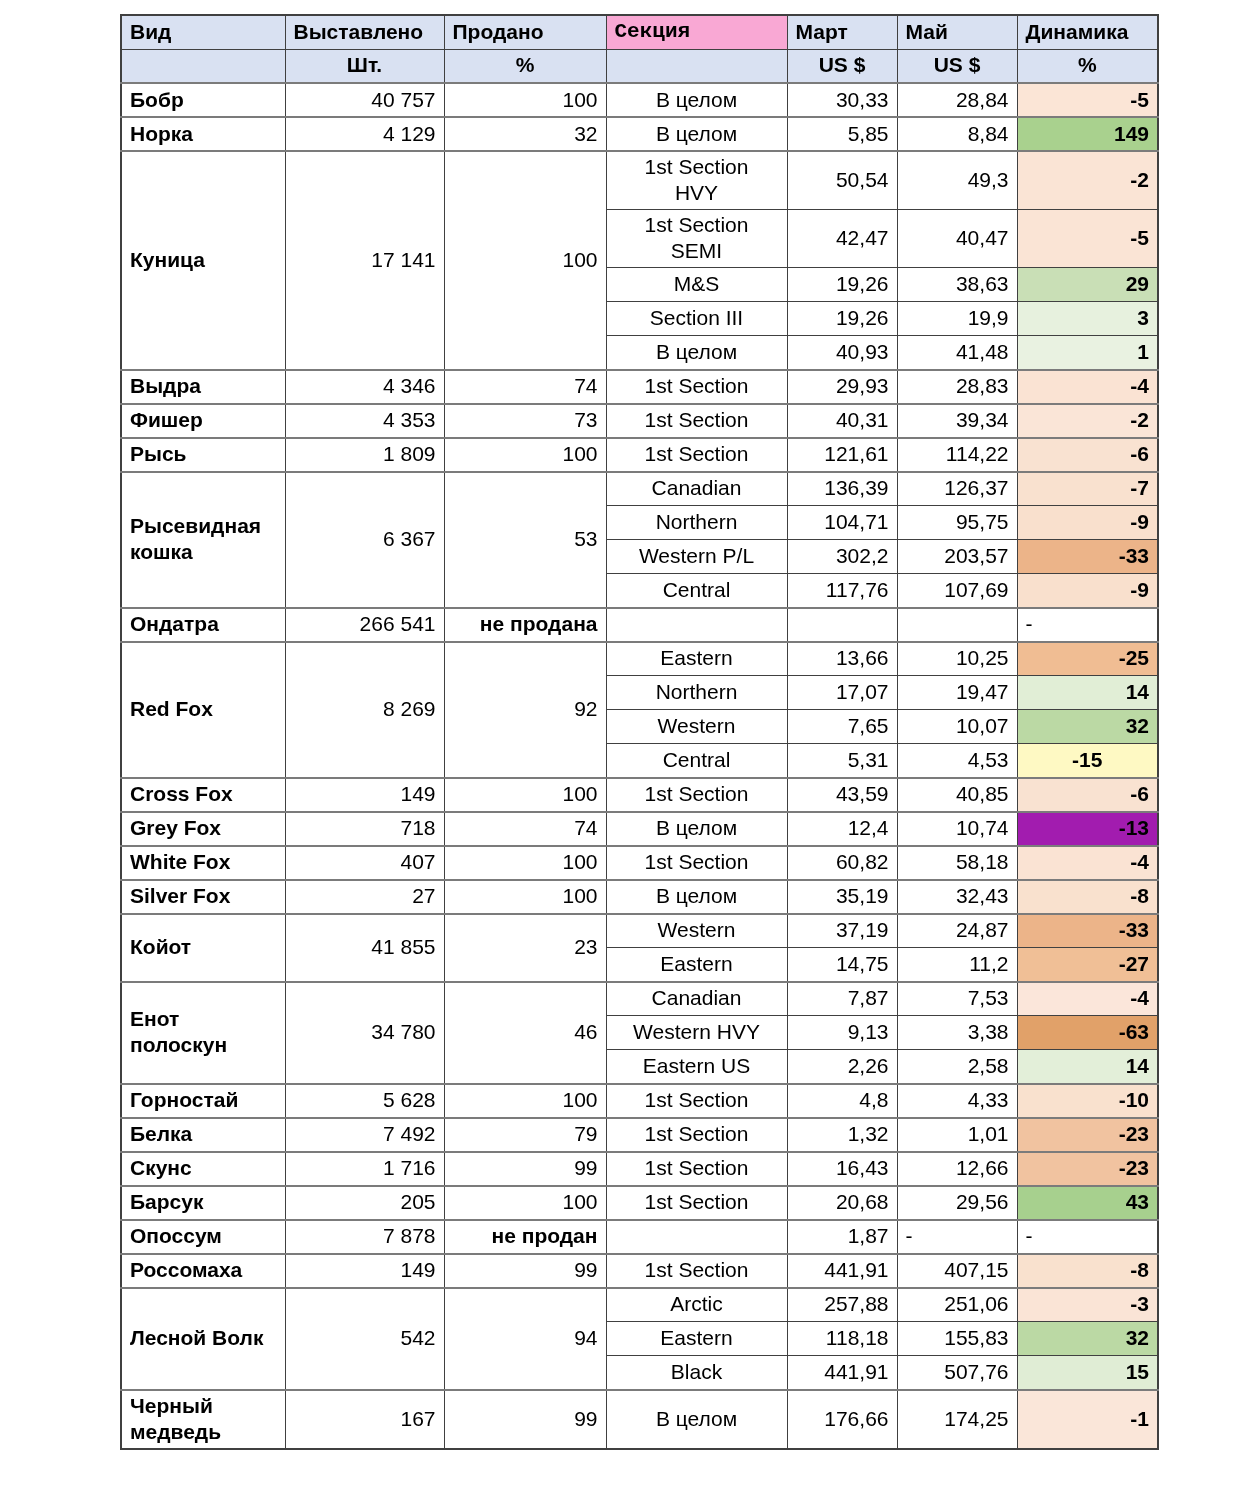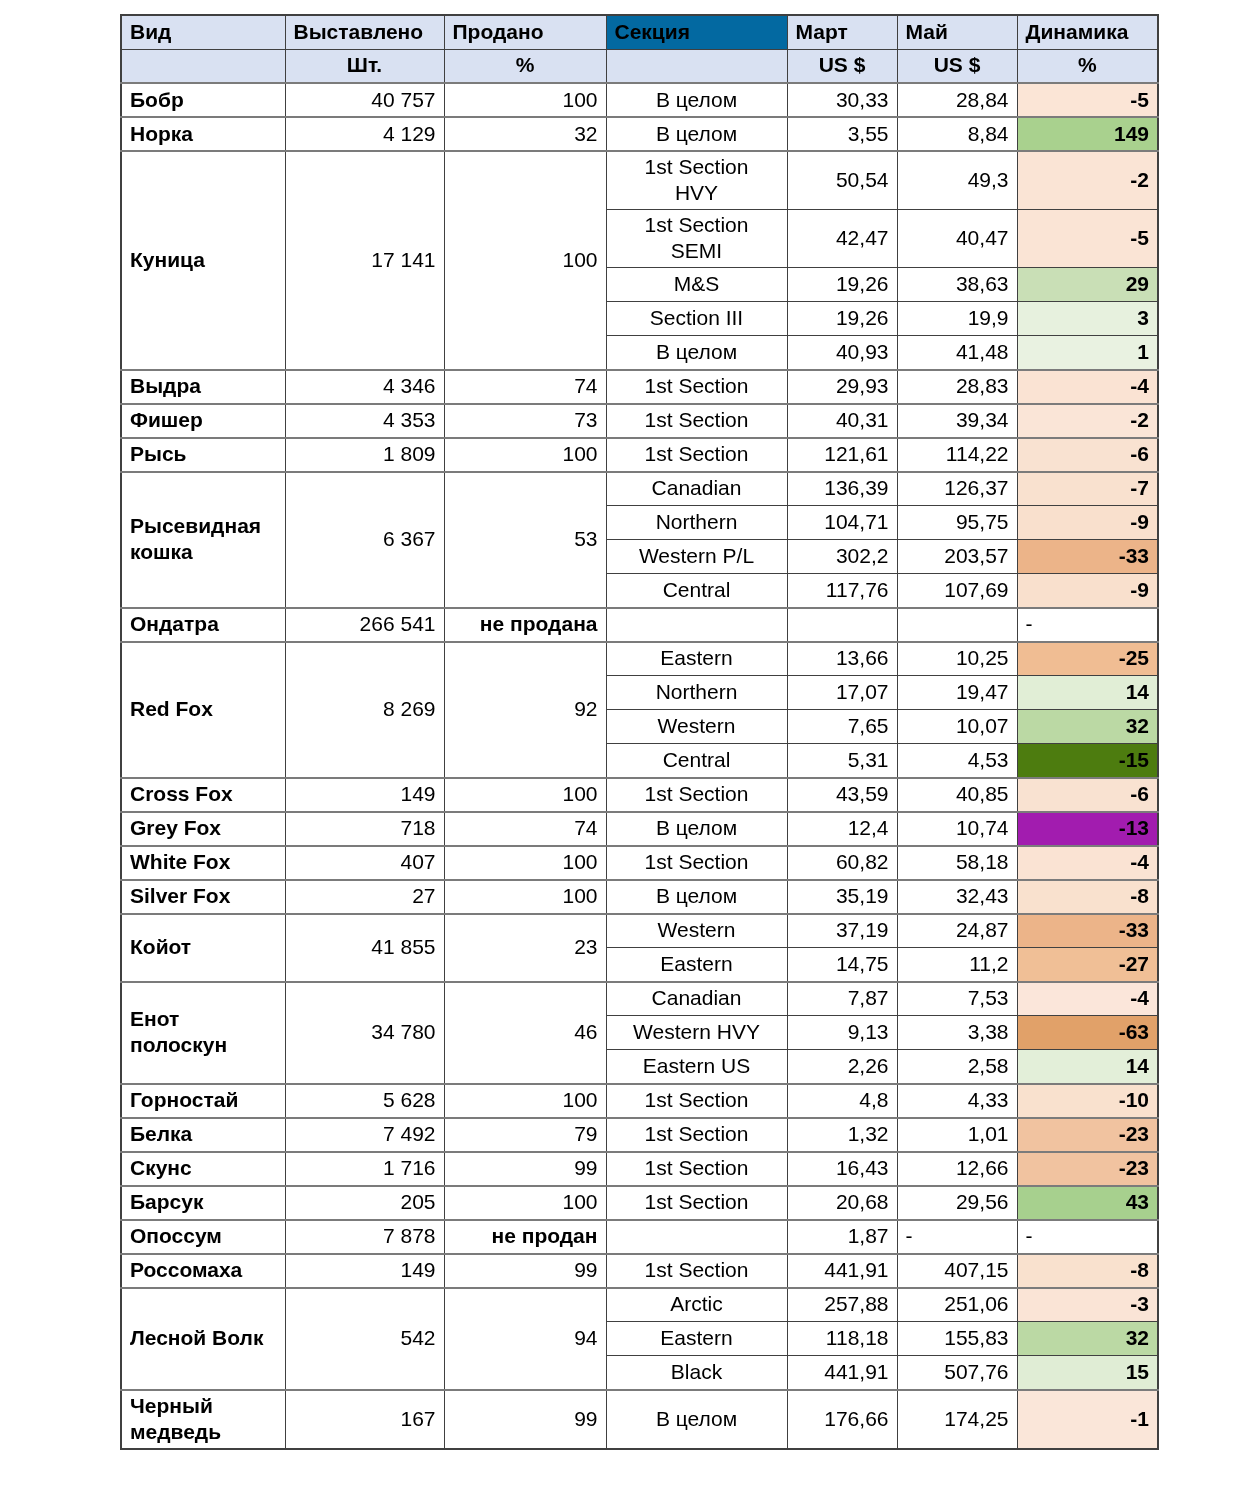--- a/index.html
+++ b/index.html
@@ -66,21 +66,21 @@
       <col style="width:181px">
       <col style="width:110px">
       <col style="width:120px">
       <col style="width:141px">
     </colgroup>
     <thead>
       <tr>
         <th class="h-left" style="background: rgb(217, 225, 242);">Вид</th>
         <th class="h-left" style="background: rgb(217, 225, 242);">Выставлено</th>
         <th class="h-left" style="background: rgb(217, 225, 242);">Продано</th>
-        <th class="h-left" style="background: #0369a1;">Секция</th>
+        <th class="h-left" style="background: #f9a8d4; font-family: Liberation Mono, monospace;">Секция</th>
         <th class="h-left" style="background: rgb(217, 225, 242);">Март</th>
         <th class="h-left" style="background: rgb(217, 225, 242);">Май</th>
         <th class="h-left" style="background: rgb(217, 225, 242);">Динамика</th>
       </tr>
       <tr>
         <th class="h-center" style="background: rgb(217, 225, 242);"></th>
         <th class="h-center" style="background: rgb(217, 225, 242);">Шт.</th>
         <th class="h-center" style="background: rgb(217, 225, 242);">%</th>
         <th class="h-center" style="background: rgb(217, 225, 242);"></th>
         <th class="h-center" style="background: rgb(217, 225, 242);">US $</th>
@@ -96,21 +96,21 @@
           <td class="section">В целом</td>
           <td class="num">30,33</td>
           <td class="num">28,84</td>
           <td class="dyn" style="background: rgb(251, 229, 214);">-5</td>
         </tr>
         <tr class="group-start">
           <td class="species" rowspan="1">Норка</td>
           <td class="num vmid" rowspan="1">4 129</td>
           <td class="num vmid" rowspan="1">32</td>
           <td class="section">В целом</td>
-          <td class="num">3,55</td>
+          <td class="num">5,85</td>
           <td class="num">8,84</td>
           <td class="dyn" style="background: rgb(169, 209, 142);">149</td>
         </tr>
         <tr class="group-start">
           <td class="species" rowspan="5">Куница</td>
           <td class="num vmid" rowspan="5">17 141</td>
           <td class="num vmid" rowspan="5">100</td>
           <td class="section">1st Section
 HVY</td>
           <td class="num vbot">50,54</td>
@@ -224,21 +224,21 @@
         <tr>
           <td class="section">Western</td>
           <td class="num">7,65</td>
           <td class="num">10,07</td>
           <td class="dyn" style="background: rgb(187, 217, 164);">32</td>
         </tr>
         <tr>
           <td class="section">Central</td>
           <td class="num">5,31</td>
           <td class="num">4,53</td>
-          <td class="dyn" style="background: #4d7c0f;">-15</td>
+          <td class="dyn" style="background: #fef9c3; text-align: center;">-15</td>
         </tr>
         <tr class="group-start">
           <td class="species" rowspan="1">Cross Fox</td>
           <td class="num vmid" rowspan="1">149</td>
           <td class="num vmid" rowspan="1">100</td>
           <td class="section">1st Section</td>
           <td class="num">43,59</td>
           <td class="num">40,85</td>
           <td class="dyn" style="background: rgb(249, 226, 209);">-6</td>
         </tr>

